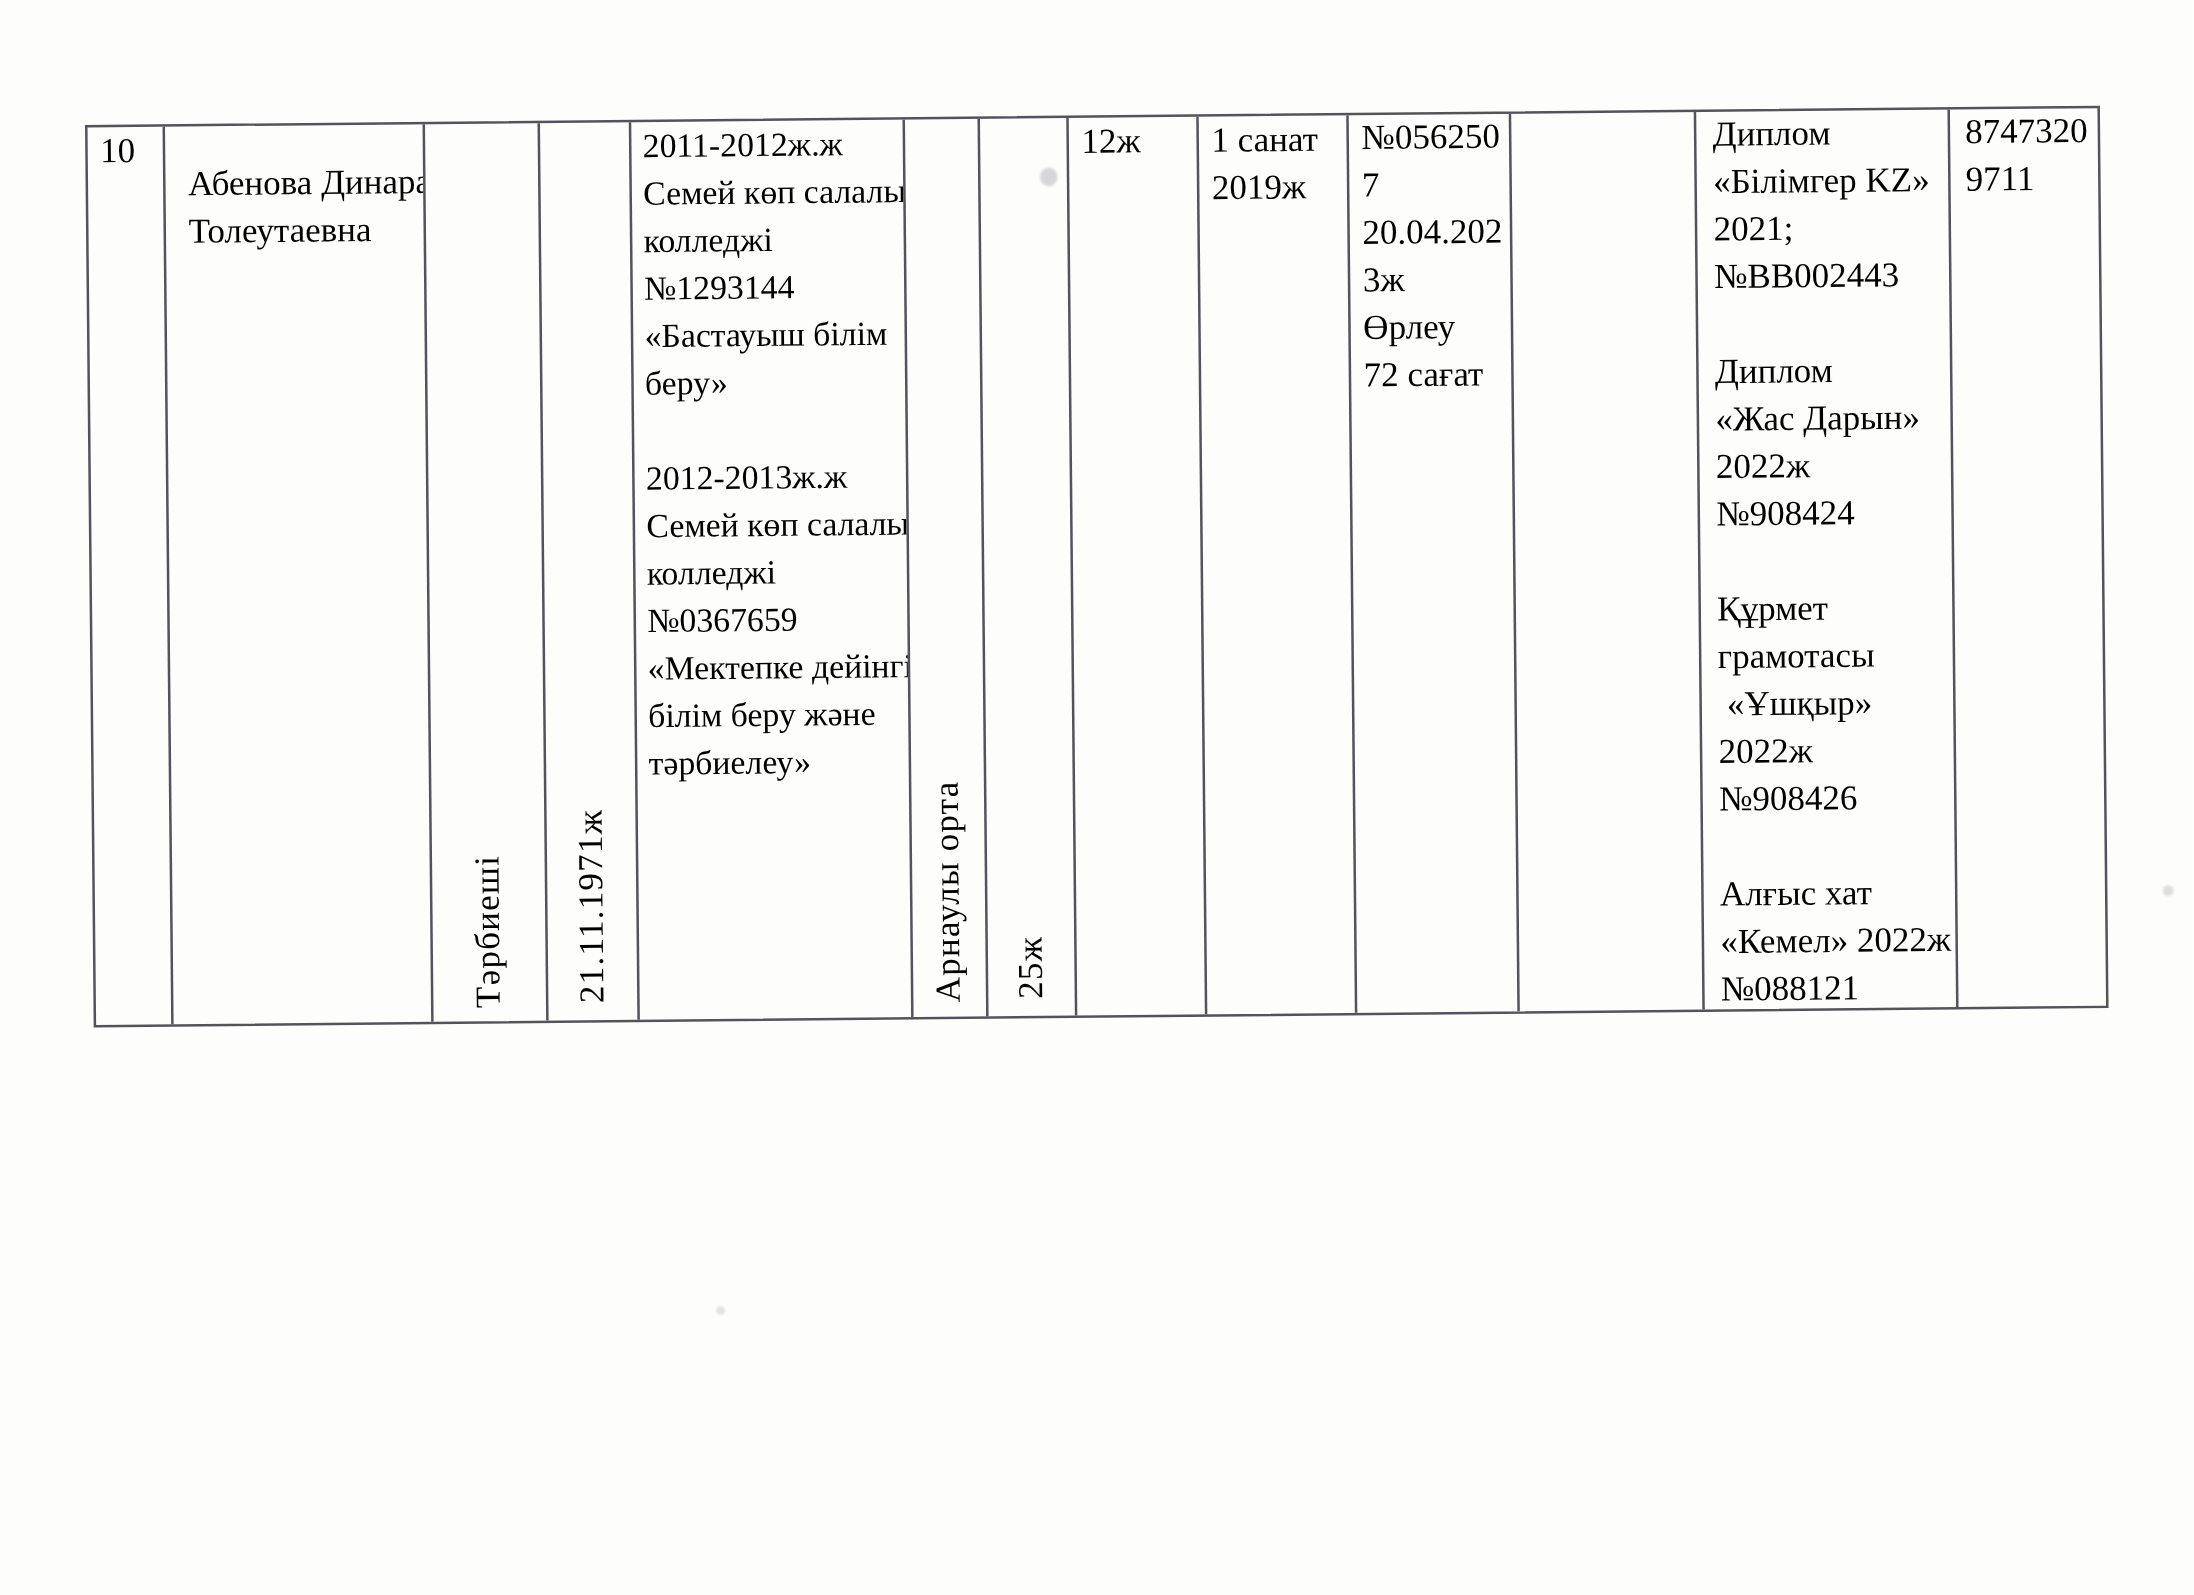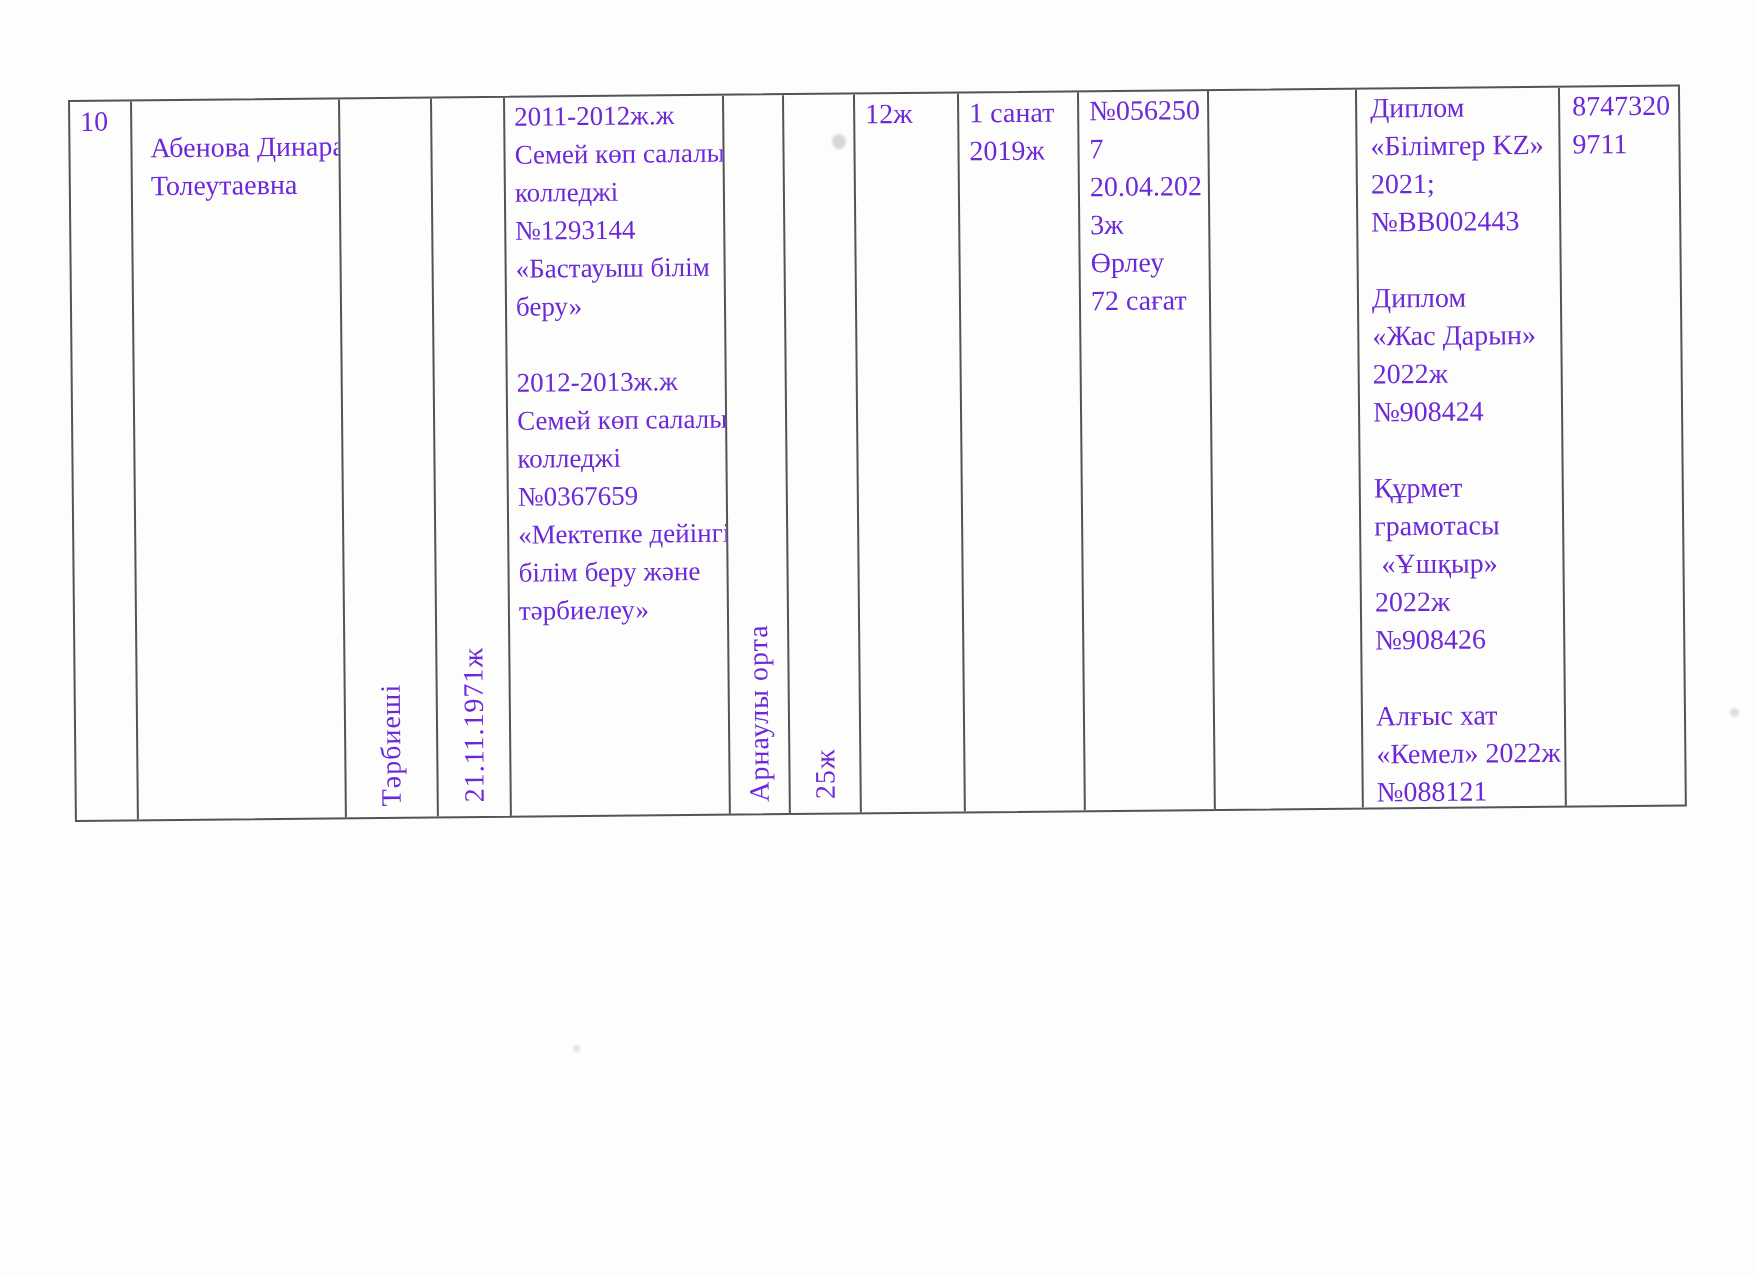--- a/index.html
+++ b/index.html
@@ -2,21 +2,21 @@
 <html><head>
 <meta charset="utf-8">
 <style>
   html,body{margin:0;padding:0;background:#ffffff;}
   .page{
     position:relative;
     width:1755px;height:1276px;
     background:#fdfdfc;
     overflow:hidden;
     font-family:"Liberation Serif","DejaVu Serif",serif;
-    color:#6d28d9;
+    color:#000000;
   }
   .reg-table{
     position:absolute;
     left:68px;top:100px;
     width:1612px;height:722px;
     display:flex;
     border:2px solid #53535b;
     box-sizing:border-box;
     transform:rotate(-0.55deg);
     transform-origin:0 0;

